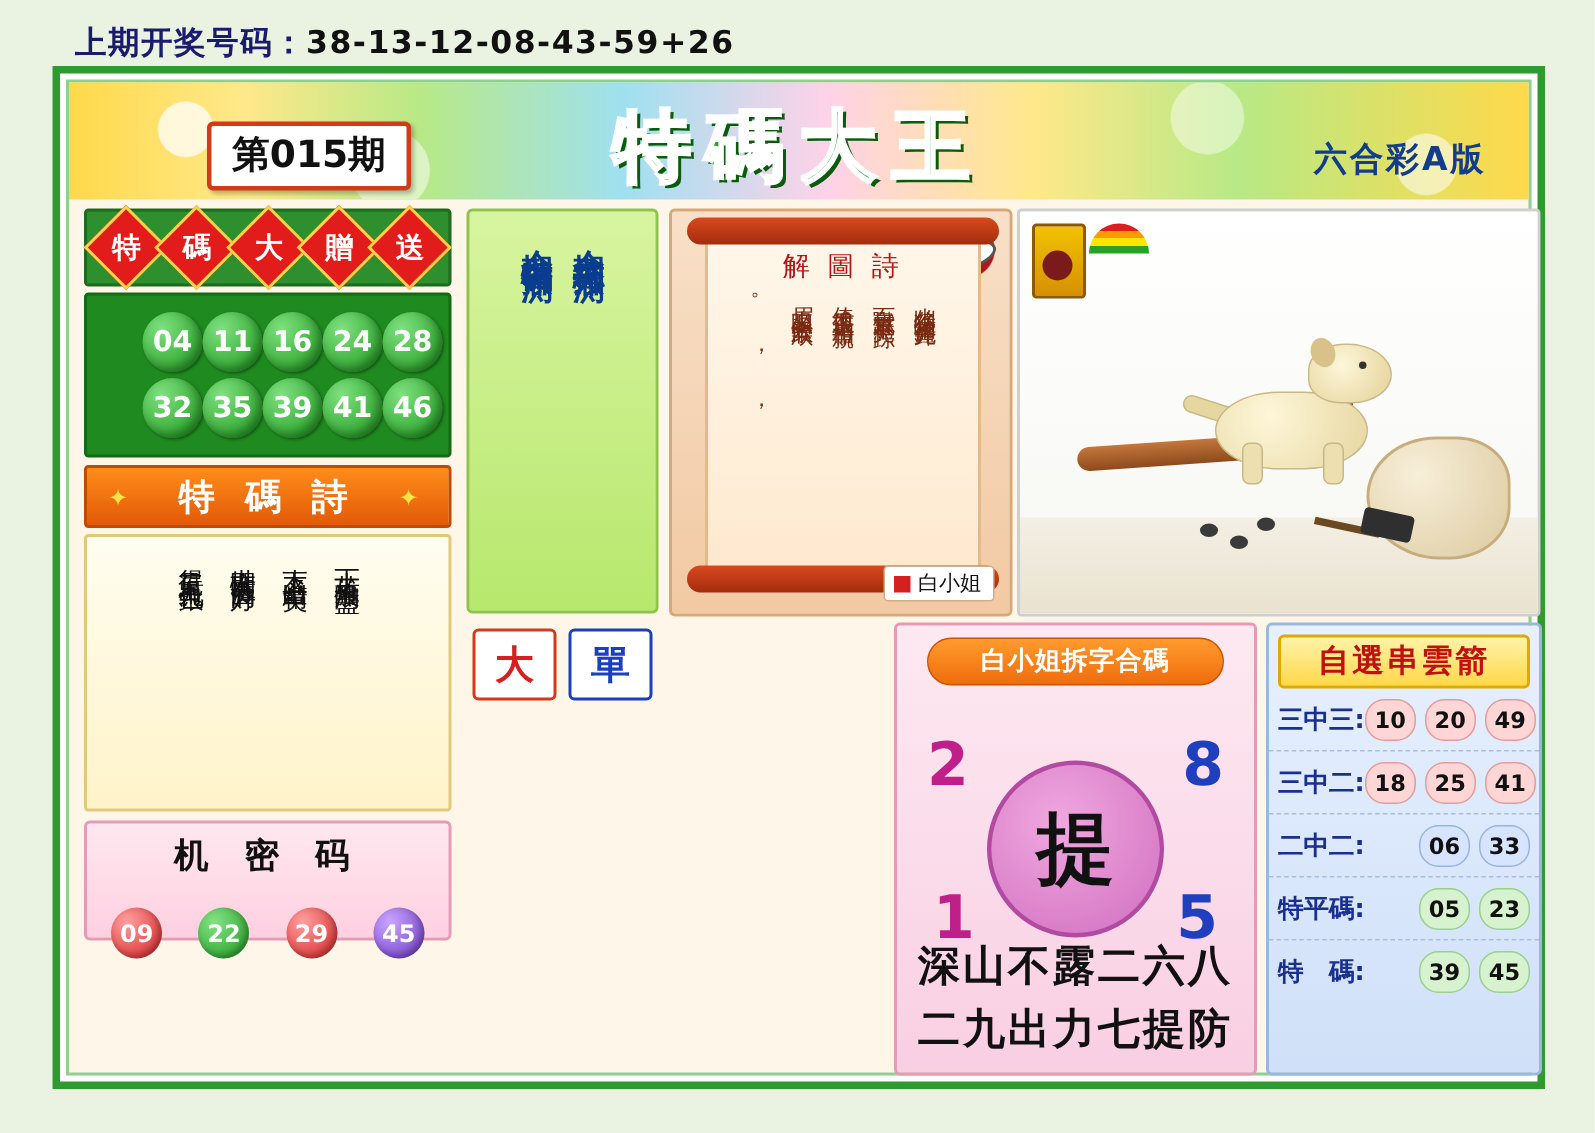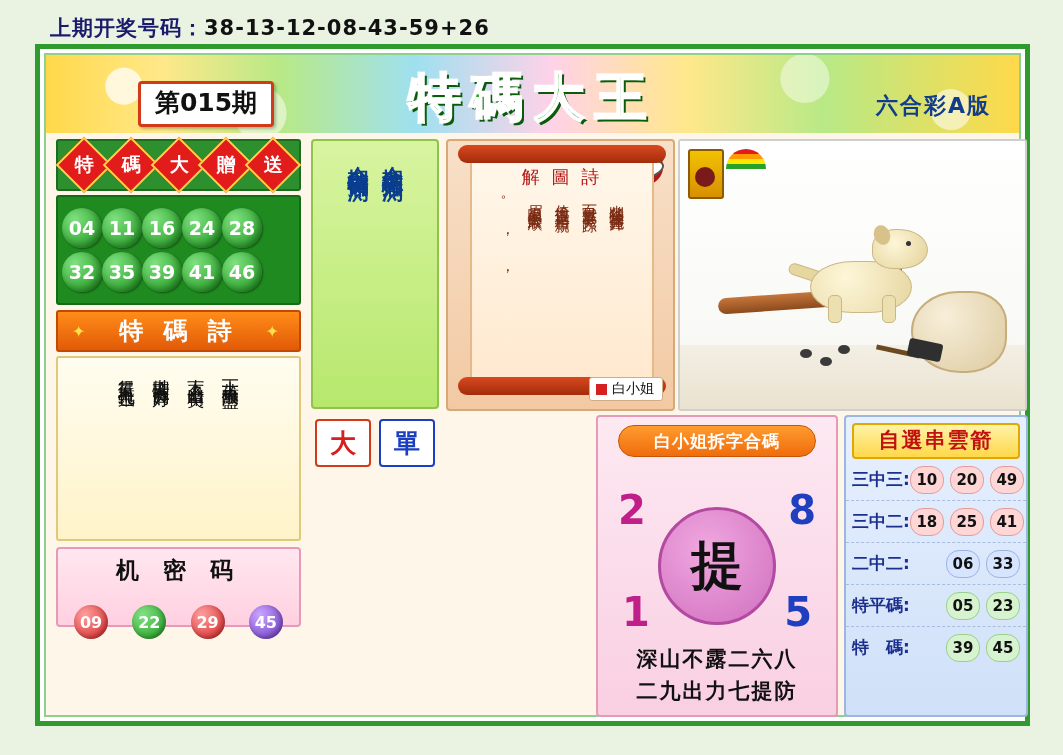--- a/index.html
+++ b/index.html
@@ -76,21 +76,21 @@
   .diamond{
     width:36px;height:36px;background:#e21b1b;transform:rotate(45deg);
     border:2px solid #ffd24a;display:flex;align-items:center;justify-content:center;
   }
   .diamond span{transform:rotate(-45deg);color:#fff;font-weight:bold;font-size:19px;}
 
   .ball-box{
     margin-top:4px;background:#1f8a1f;border:2px solid #146b14;border-radius:3px;
     padding:7px 4px;
   }
-  .ball-row{display:flex;justify-content:flex-start;margin:4px 0;}
+  .ball-row{display:flex;justify-content:flex-end;margin:4px 0;}
   .ball{
     width:40px;height:40px;border-radius:50%;
     display:flex;align-items:center;justify-content:center;
     font-size:19px;font-weight:bold;color:#fff;
     box-shadow:inset -3px -3px 6px rgba(0,0,0,.3),1px 1px 2px rgba(0,0,0,.4);
   }
   .b-green{background:radial-gradient(circle at 32% 28%,#7fe07f,#169416);}
 
   .poem-head{
     margin-top:5px;height:38px;background:linear-gradient(#ff8c1a,#e25a07);
@@ -316,21 +316,21 @@
     display:flex;align-items:center;justify-content:center;
     font-size:52px;font-weight:bold;color:#111;
   }
   .corner-num{position:absolute;font-size:40px;font-weight:bold;}
   .cn-tl{left:20px;top:70px;color:#c01f8a;}
   .cn-tr{right:20px;top:70px;color:#1f3fbf;}
   .cn-bl{left:24px;top:172px;color:#c01f8a;}
   .cn-br{right:24px;top:172px;color:#1f3fbf;}
   .mid-lines{
     position:absolute;left:0;bottom:8px;width:100%;text-align:center;
-    font-size:21px;font-weight:bold;color:#111;line-height:1.5;letter-spacing:2px;
+    font-size:28px;font-weight:bold;color:#111;line-height:1.5;letter-spacing:2px;
   }
 
   
   .right-panel{
     position:absolute;left:798px;top:282px;width:180px;height:298px;
     background:linear-gradient(#e7f0ff,#cfe0f8);
     border:2px solid #9bb7e0;border-radius:4px;
   }
   .rp-title{
     margin:6px 6px 0;height:32px;border-radius:4px;

